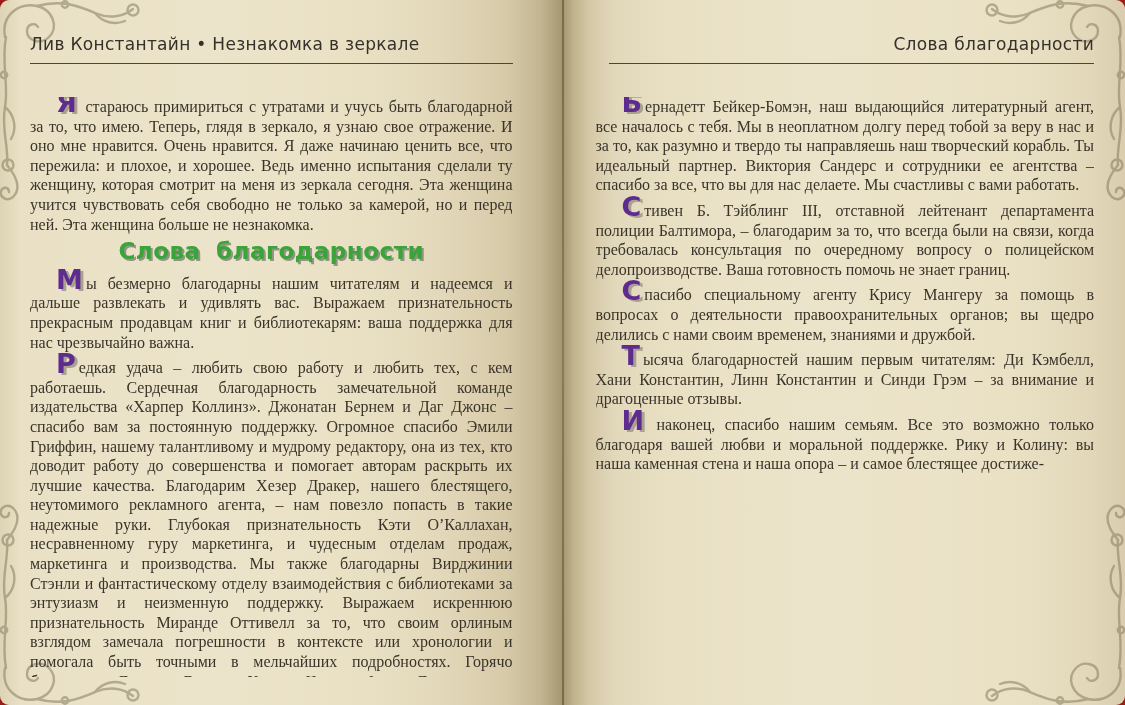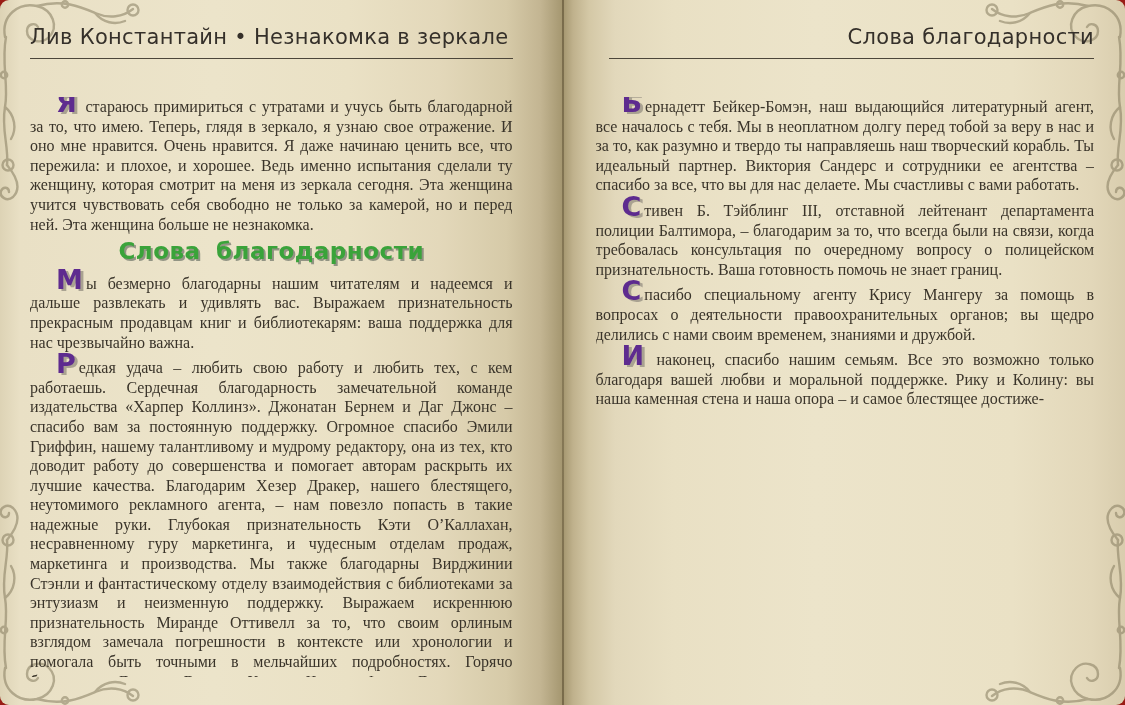--- a/index.html
+++ b/index.html
@@ -28,23 +28,23 @@
   .page.right{
     background:linear-gradient(to right,
       #a4966f 0px,#bfb18c 10px,#d4c8a6 26px,#e2d8bb 52px,
       #e9e0c4 110px,#ece4ca 45%,#eae1c5 80%,#e2d7b9 94%,#d9cdae 100%);
   }
   .spine{
     position:absolute;left:calc(50% - 1px);top:0;bottom:0;width:2px;
     background:linear-gradient(180deg,rgba(84,71,44,.55),rgba(84,71,44,.35),rgba(84,71,44,.55));
   }
   .running-head{
-    position:absolute;top:25px;
+    position:absolute;top:34px;
     font-family:"DejaVu Sans", sans-serif;
-    font-size:21px;color:#35302a;
+    font-size:17px;color:#35302a;
     letter-spacing:.3px;
     padding-bottom:9px;
     border-bottom:1px solid #4c463a;
   }
   .page.left .running-head{left:30px;right:50px;text-align:left;}
   .page.right .running-head{left:46px;right:31px;text-align:right;}
   .page-body{
     position:absolute;top:97px;bottom:28px;
     font-size:16px;line-height:19.6px;
     text-align:justify;color:#3a342a;
@@ -126,20 +126,21 @@
   <div class="page right">
     <svg class="orn tr" viewBox="0 0 150 205">
         <use href="#ornG" xlink:href="#ornG"></use>
       </svg>
     <svg class="orn br" viewBox="0 0 150 205">
         <use href="#ornG" xlink:href="#ornG"></use>
       </svg>
     <div class="running-head">Слова благодарности</div>
     <div class="page-body">
         <p class="para"><span class="dropcap">Б</span><span>ернадетт Бейкер-Бомэн, наш выдающийся литературный агент, все началось с тебя. Мы в неоплатном долгу перед тобой за веру в нас и за то, как разумно и твердо ты направляешь наш творческий корабль. Ты идеальный партнер. Виктория Сандерс и сотрудники ее агентства – спасибо за все, что вы для нас делаете. Мы счастливы с вами работать.</span></p>
-        <p class="para"><span class="dropcap">С</span><span>тивен Б. Тэйблинг III, отставной лейтенант департамента полиции Балтимора, – благодарим за то, что всегда были на связи, когда требовалась консультация по очередному вопросу о полицейском признательность. Ваша готовность помочь не знает границ.</span></p>
+        <p class="para"><span class="dropcap">С</span><span>тивен Б. Тэйблинг III, отставной лейтенант департамента полиции Балтимора, – благодарим за то, что всегда были на связи, когда требовалась консультация по очередному вопросу о полицейском делопроизводстве. Ваша готовность помочь не знает границ.</span></p>
         <p class="para"><span class="dropcap">С</span><span>пасибо специальному агенту Крису Мангеру за помощь в вопросах о деятельности правоохранительных органов; вы щедро делились с нами своим временем, знаниями и дружбой.</span></p>
+        <p class="para"><span class="dropcap">Т</span><span>ысяча благодарностей нашим первым читателям: Ди Кэмбелл, Хани Константин, Линн Константин и Синди Грэм – за внимание и драгоценные отзывы.</span></p>
         <p class="para"><span class="dropcap">И</span><span> наконец, спасибо нашим семьям. Все это возможно только благодаря вашей любви и моральной поддержке. Рику и Колину: вы наша каменная стена и наша опора – и самое блестящее достиже-</span></p>
       </div>
   </div>
 
   <div class="spine"></div>
 </div>
 
 </body></html>

